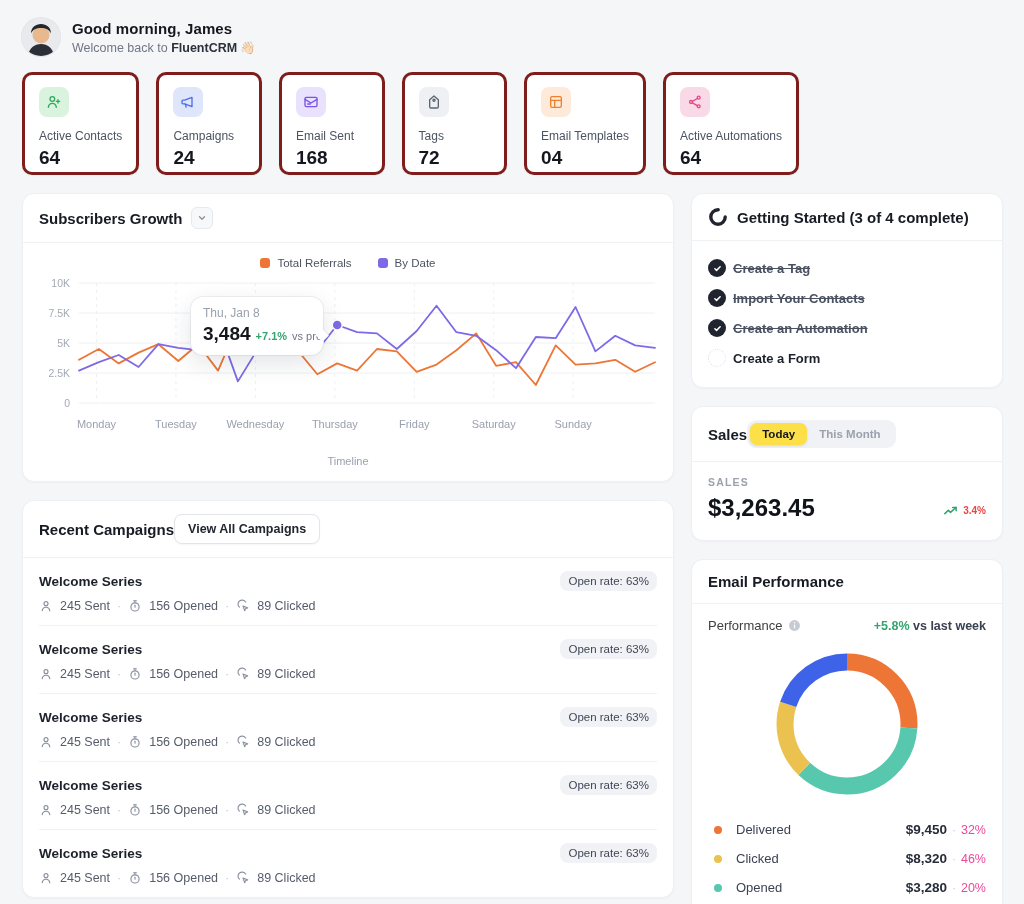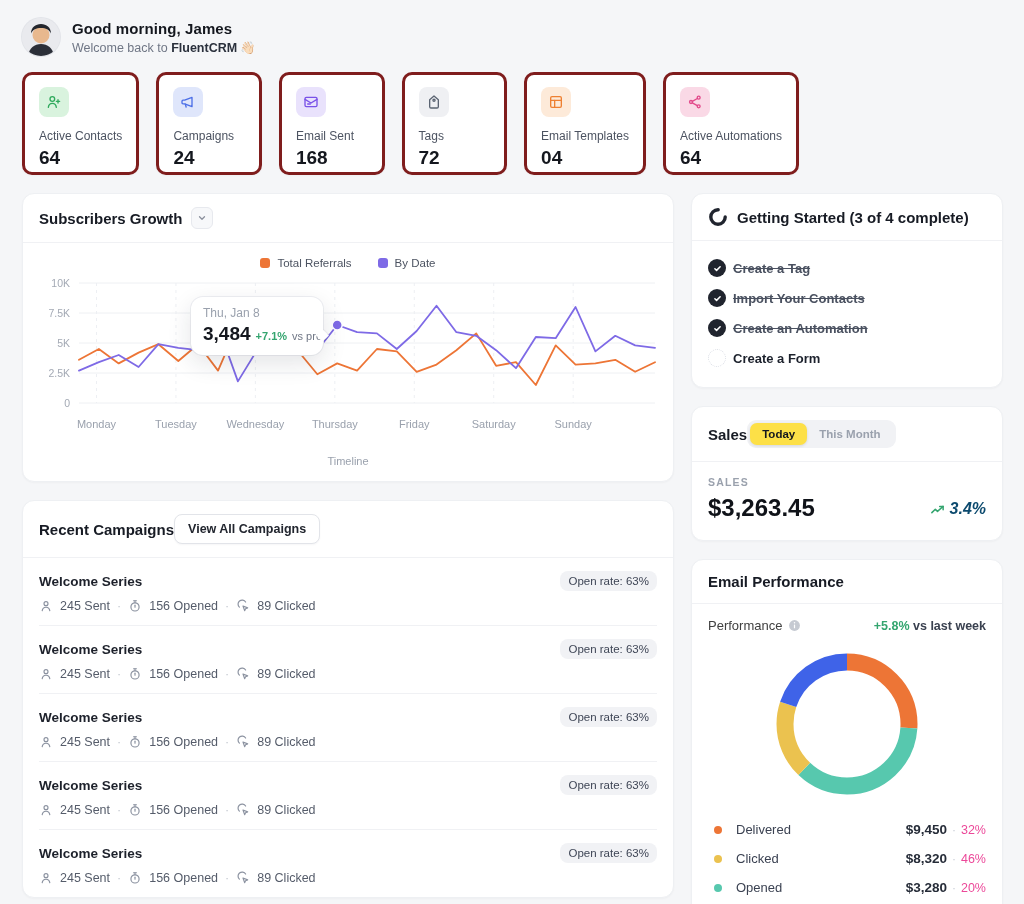--- a/index.html
+++ b/index.html
@@ -52,21 +52,21 @@
   .gs-item.todo .gs-check { background:transparent; border:1.5px dotted #dadde4; }
   .gs-item.done .gs-label { color:#4a5160; text-decoration:line-through; font-weight:bold; }
 
   
   .seg-toggle { background:#f1f2f5; border-radius:9px; padding:3px; display:flex; }
   .seg-btn { border:0; background:transparent; font-family:inherit; font-size:11.5px; color:#9aa1ad; padding:5px 12px; border-radius:7px; font-weight:bold; }
   .seg-btn.active { background:#fde047; color:#14171e; box-shadow:0 1px 3px rgba(20,25,40,.12); }
   .sales-body { padding:14px 16px 18px 16px; display:flex; align-items:flex-end; justify-content:space-between; }
   .sales-label { font-size:10.5px; letter-spacing:1.2px; color:#9aa1ad; font-weight:bold; margin-bottom:6px; }
   .sales-amount { font-size:24px; font-weight:bold; color:#101319; }
-  .sales-delta { display:flex; align-items:center; gap:5px; font-size:16px; font-weight:bold; color:#0c4a6e; padding-bottom:4px;font-style:italic; }
+  .sales-delta { display:flex; align-items:center; gap:5px; font-size:10px; font-weight:bold; color:#ef4444; padding-bottom:4px; }
 
   
   .perf-row { display:flex; align-items:center; justify-content:space-between; padding:14px 16px 2px 16px; }
   .perf-left { display:flex; align-items:center; gap:6px; font-size:13px; color:#404040; }
   .perf-right { font-size:12.5px; color:#3a4150; font-weight:bold; }
   .perf-right .pos { color:#34a56f; }
   .donut-wrap { display:flex; justify-content:center; padding:10px 0 8px 0; }
   .ep-legend { padding:4px 16px 16px 16px; }
   .ep-row { display:flex; align-items:center; padding:7px 0; }
   .ep-dot { width:8px; height:8px; border-radius:50%; margin:0 14px 0 6px; }

